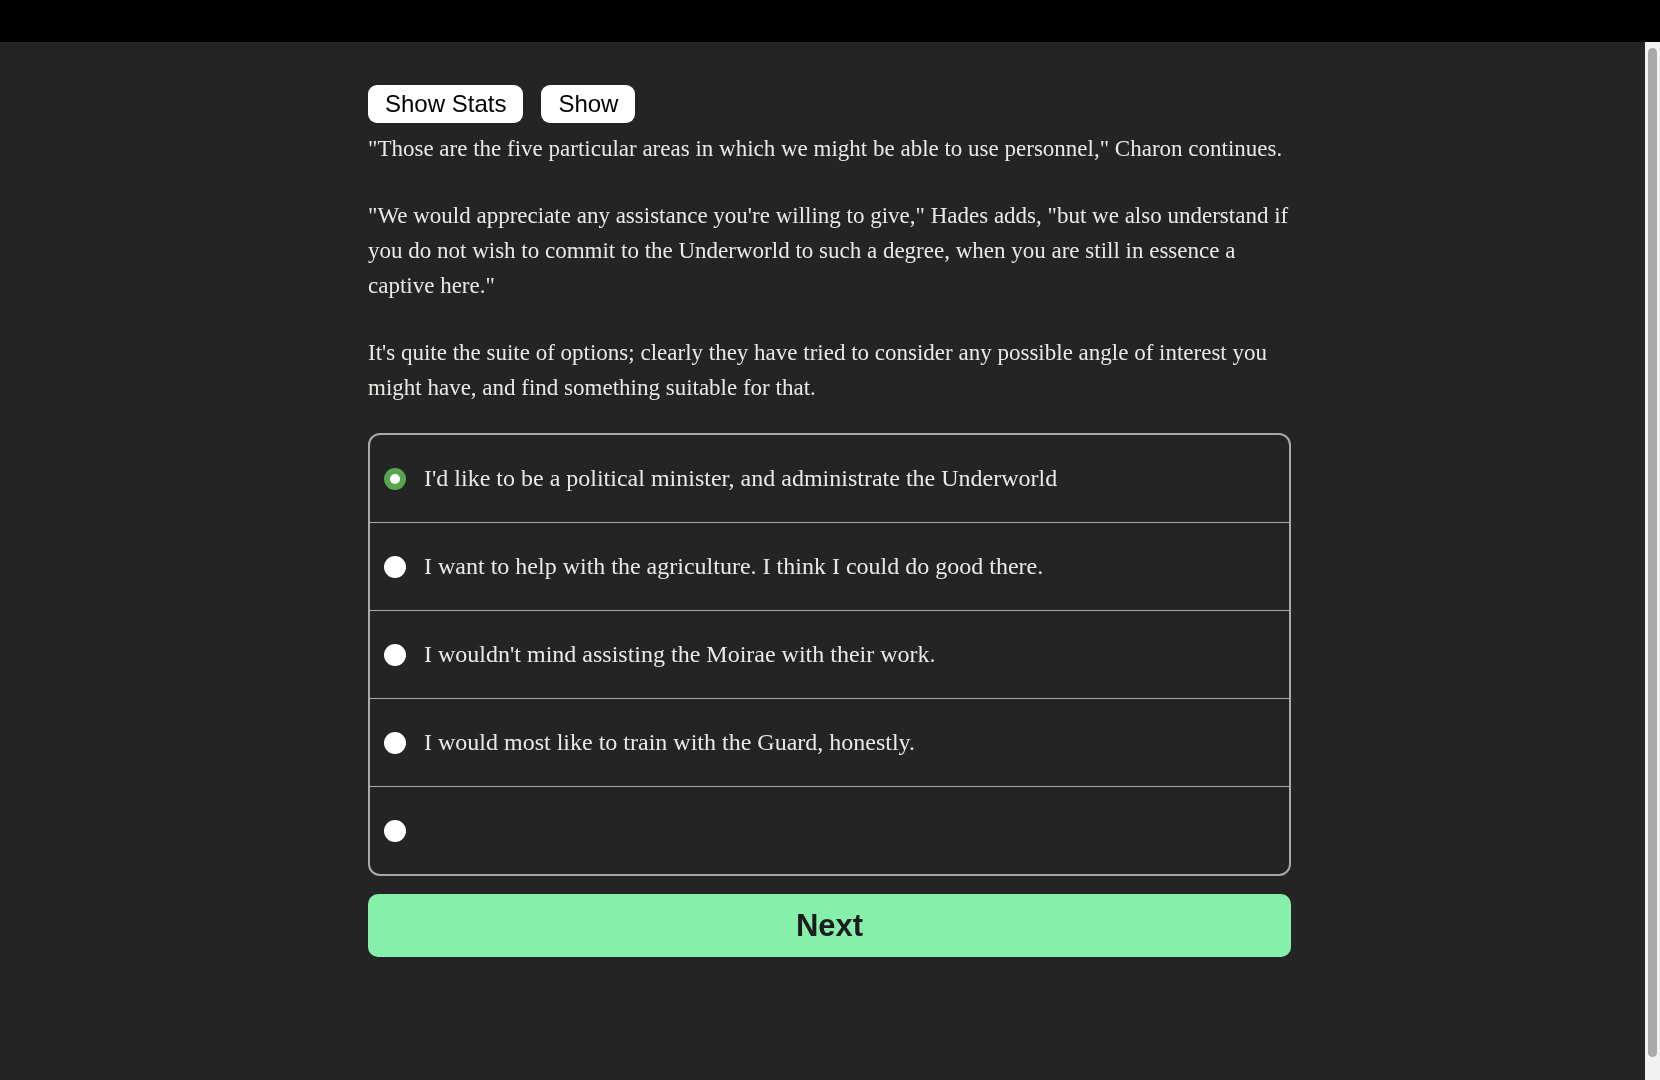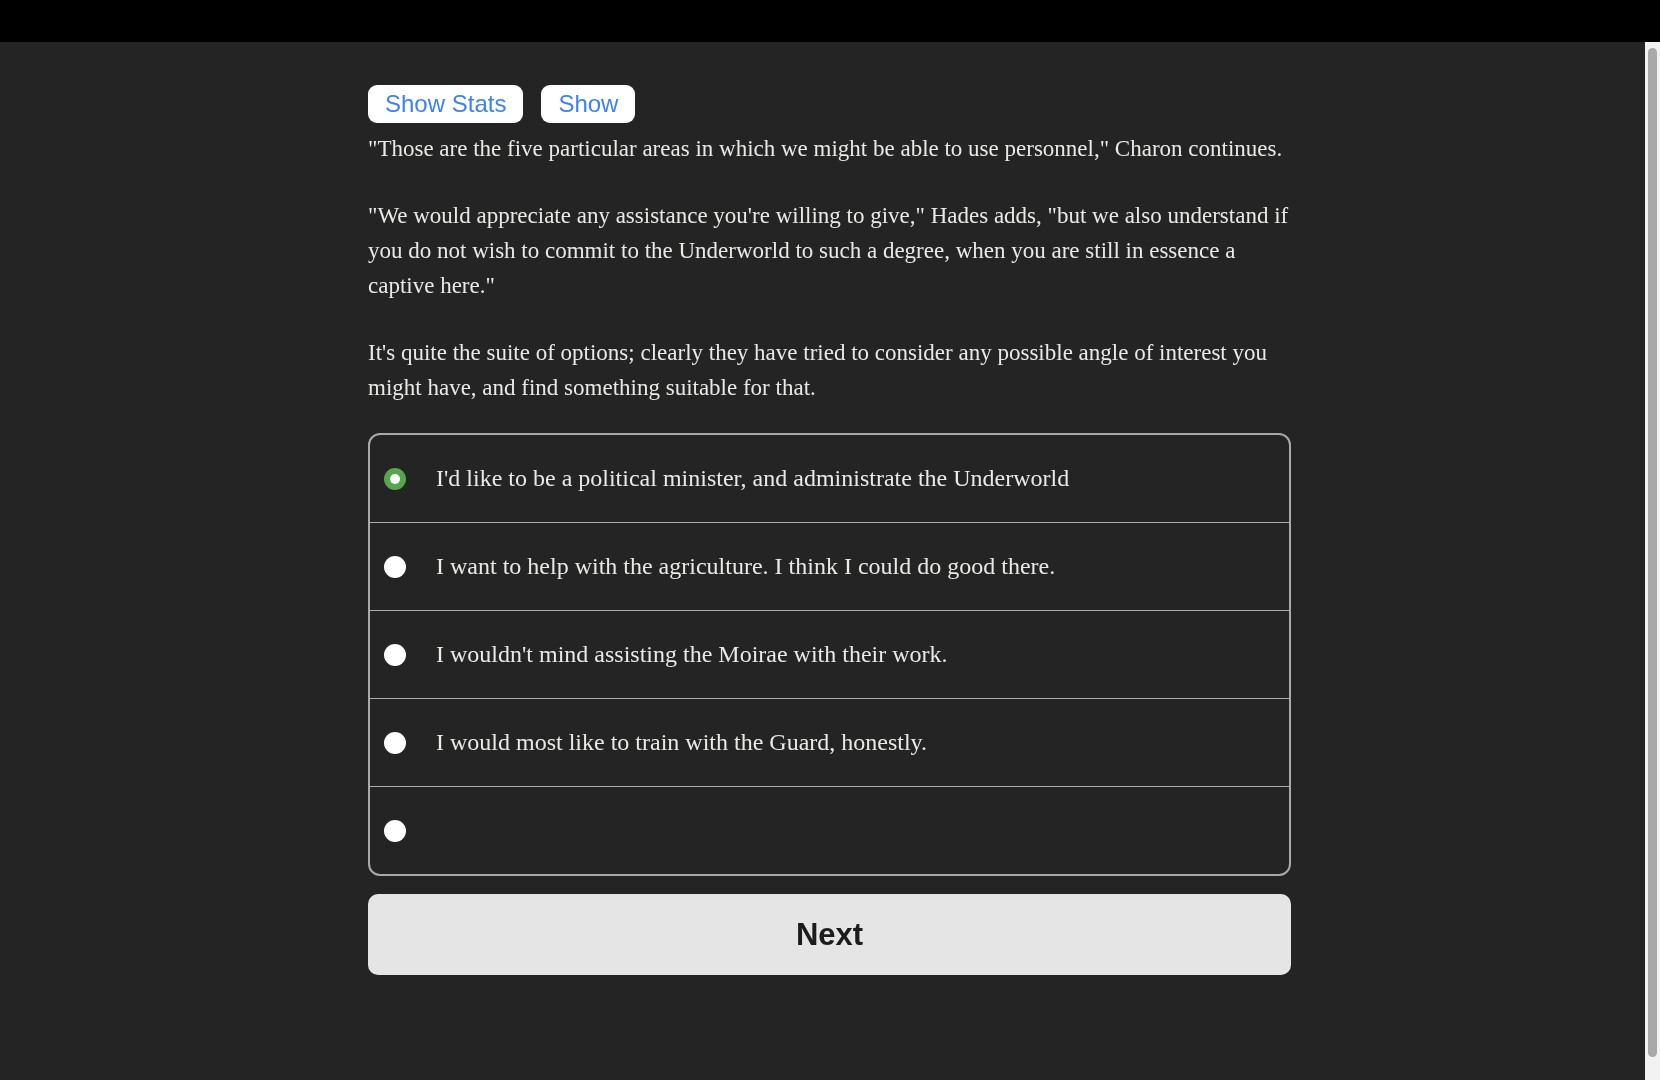--- a/index.html
+++ b/index.html
@@ -44,21 +44,21 @@
   }
 
   
   .toolbar {
     margin-top: 43px;
     display: flex;
     gap: 18px;
   }
   .toolbar button {
     background: #ffffff;
-    color: #3b82f6;
+    color: #000000;
     border: none;
     border-radius: 9px;
     height: 38px;
     padding: 0 17px;
     font: 500 24px "Liberation Sans", sans-serif;
     cursor: pointer;
   }
 
   
   .story {
@@ -102,32 +102,32 @@
     background: #57a64e;
   }
   .radio.selected::after {
     content: "";
     position: absolute;
     inset: 6px;
     background: #ffffff;
     border-radius: 50%;
   }
   .choice-label {
-    margin-left: 30px;
+    margin-left: 18px;
     color: #e9e9e6;
     font: 24px "Liberation Serif", serif;
   }
 
   
   .next {
     display: block;
     width: 100%;
-    height: 81px;
+    height: 63px;
     margin-top: 18px;
-    background: #e5e5e5;
+    background: #86efac;
     color: #1c1c1c;
     border: none;
     border-radius: 10px;
     font: bold 31px "Liberation Sans", sans-serif;
     cursor: pointer;
   }
 </style>
 </head>
 <body>
 

